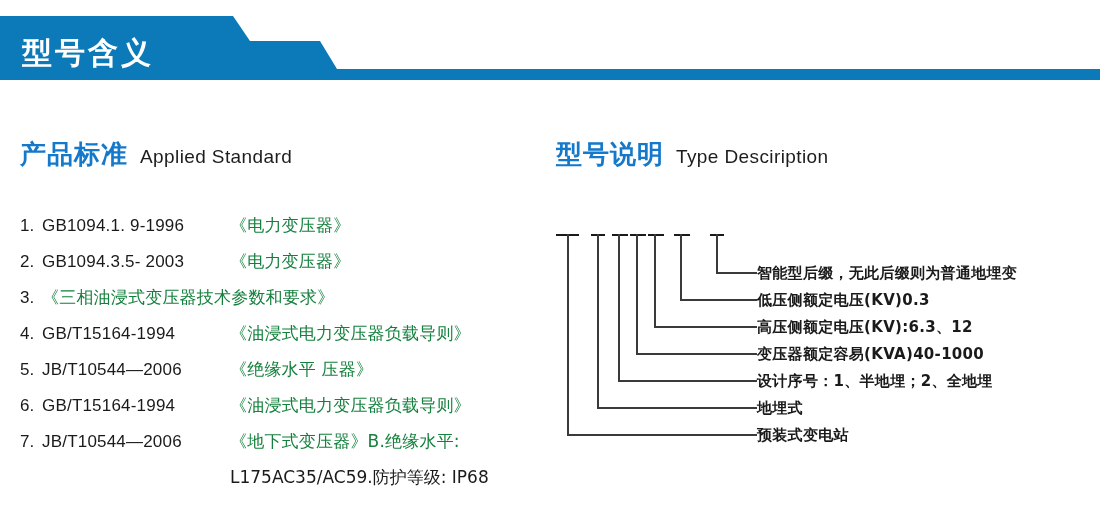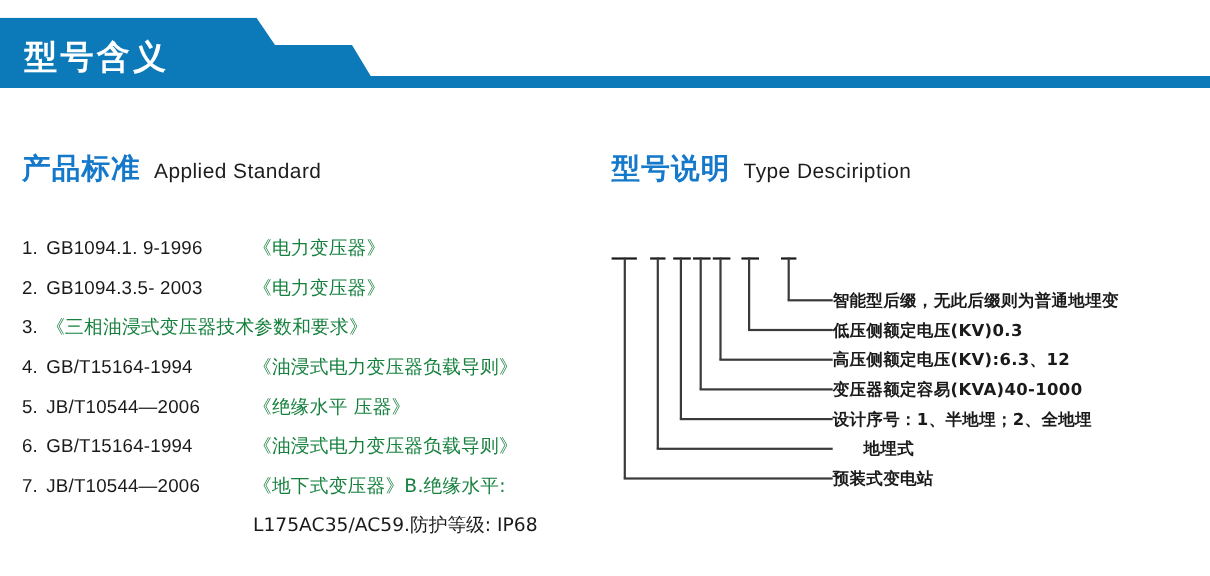--- a/index.html
+++ b/index.html
@@ -307,17 +307,17 @@
 
   <div class="lead-v" style="left:19px;  top:22px;  height:201px;"></div>
   <div class="lead-h" style="left:19px;  top:222px; width:190px;"></div>
 
   <div class="labels">
     <div class="lab" style="top:53px;">智能型后缀，无此后缀则为普通地埋变</div>
     <div class="lab" style="top:80px;">低压侧额定电压(KV)0.3</div>
     <div class="lab" style="top:107px;">高压侧额定电压(KV):6.3、12</div>
     <div class="lab" style="top:134px;">变压器额定容易(KVA)40-1000</div>
     <div class="lab" style="top:161px;">设计序号：1、半地埋；2、全地埋</div>
-    <div class="lab" style="top:188px;margin-left:28px;">地埋式</div>
+    <div class="lab" style="top:188px;">地埋式</div>
     <div class="lab" style="top:215px;">预装式变电站</div>
   </div>
 
 </div>
 
 </body></html>

